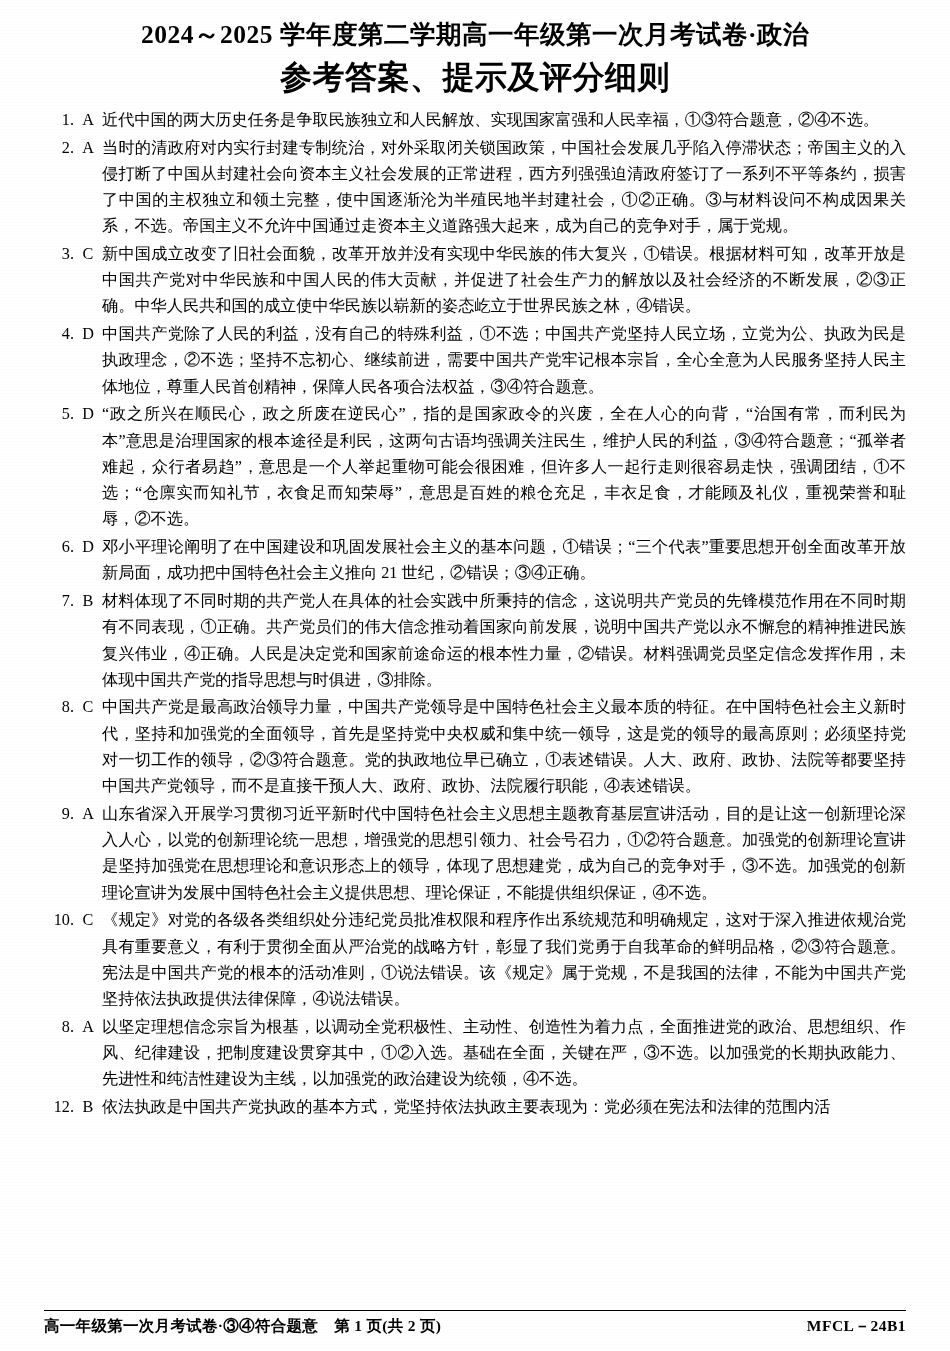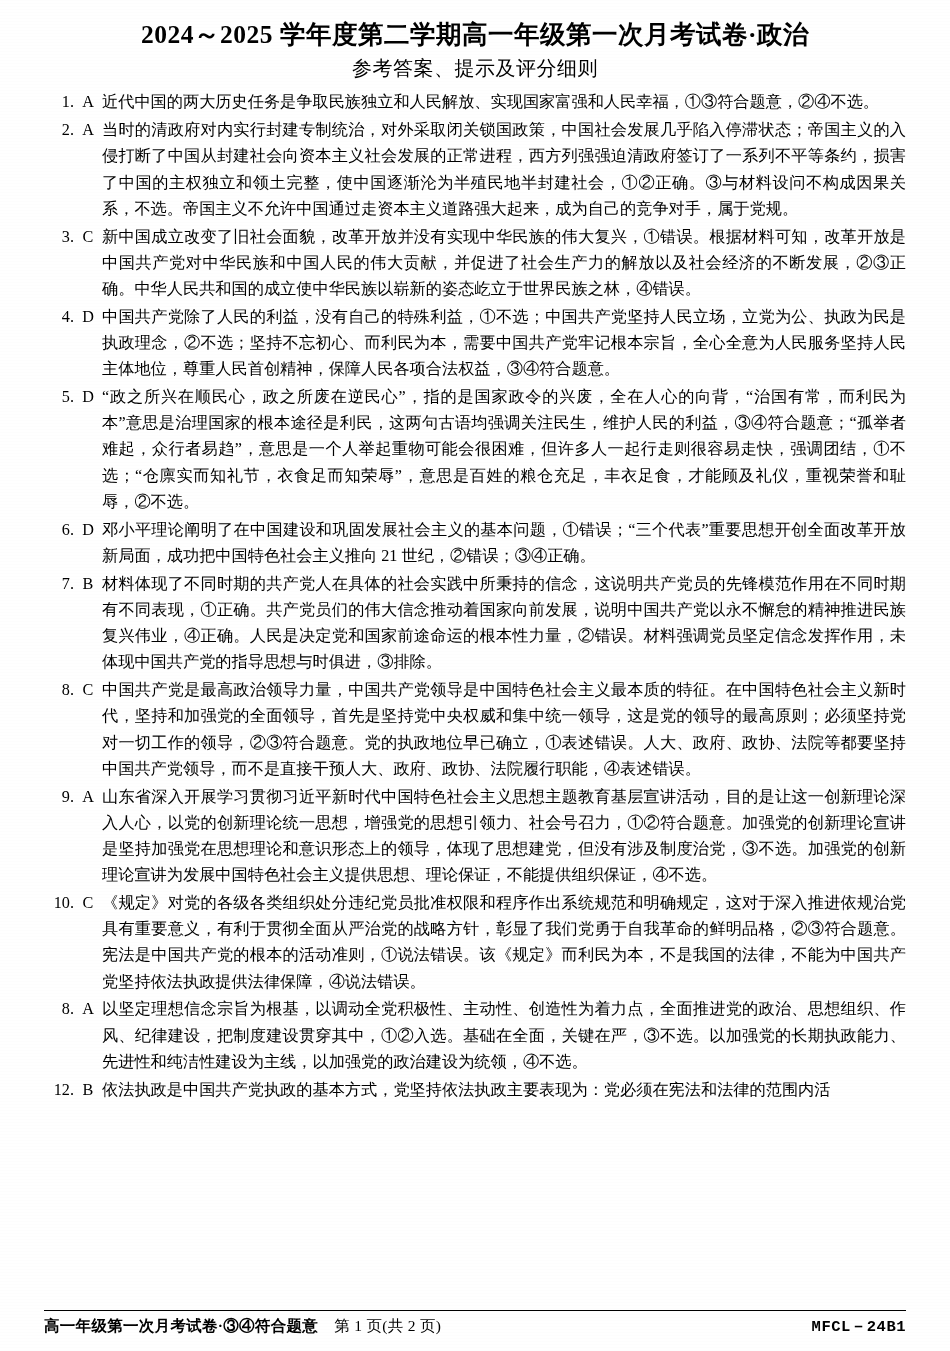--- a/index.html
+++ b/index.html
@@ -26,22 +26,22 @@
     text-align: center;
   }
   .title-main {
     font-size: 25.5px;
     font-weight: bold;
     letter-spacing: 0.5px;
     line-height: 1.35;
     white-space: nowrap;
   }
   .title-sub {
-    font-size: 20px;
-    font-weight: normal;
+    font-size: 32px;
+    font-weight: bold;
     letter-spacing: 0.5px;
     line-height: 1.45;
     margin-top: 2px;
   }
   .answers {
     margin-top: 6px;
   }
   .ans-item {
     display: flex;
     align-items: flex-start;
@@ -84,26 +84,26 @@
     align-items: baseline;
     justify-content: space-between;
     font-size: 15.5px;
     font-weight: bold;
   }
   .footer-left {
     white-space: nowrap;
     letter-spacing: 0.3px;
   }
   .footer-left .page-no {
-    font-weight: normal;
+    font-weight: bold;
     margin-left: 12px;
   }
   .footer-right {
     white-space: nowrap;
-    font-family: Liberation Mono, monospace;
+    font-family: Liberation Serif, serif;
     letter-spacing: 0.5px;
   }
   .noise-overlay {
     position: absolute;
     inset: 0;
     pointer-events: none;
     opacity: 0.035;
     background-image:
       repeating-linear-gradient(0deg, rgba(0,0,0,0.5) 0px, rgba(0,0,0,0) 1px, rgba(0,0,0,0) 3px);
   }
@@ -134,21 +134,21 @@
 
     <div class="ans-item">
       <div class="ans-num">3.</div>
       <div class="ans-letter">C</div>
       <div class="ans-text">新中国成立改变了旧社会面貌，改革开放并没有实现中华民族的伟大复兴，①错误。根据材料可知，改革开放是中国共产党对中华民族和中国人民的伟大贡献，并促进了社会生产力的解放以及社会经济的不断发展，②③正确。中华人民共和国的成立使中华民族以崭新的姿态屹立于世界民族之林，④错误。</div>
     </div>
 
     <div class="ans-item">
       <div class="ans-num">4.</div>
       <div class="ans-letter">D</div>
-      <div class="ans-text">中国共产党除了人民的利益，没有自己的特殊利益，①不选；中国共产党坚持人民立场，立党为公、执政为民是执政理念，②不选；坚持不忘初心、而利民为本，需要中国共产党牢记根本宗旨，全心全意为人民服务坚持人民主体地位，尊重人民首创精神，保障人民各项合法权益，③④符合题意。</div>
+      <div class="ans-text">中国共产党除了人民的利益，没有自己的特殊利益，①不选；中国共产党坚持人民立场，立党为公、执政为民是执政理念，②不选；坚持不忘初心、继续前进，需要中国共产党牢记根本宗旨，全心全意为人民服务坚持人民主体地位，尊重人民首创精神，保障人民各项合法权益，③④符合题意。</div>
     </div>
 
     <div class="ans-item">
       <div class="ans-num">5.</div>
       <div class="ans-letter">D</div>
       <div class="ans-text">“政之所兴在顺民心，政之所废在逆民心”，指的是国家政令的兴废，全在人心的向背，“治国有常，而利民为本”意思是治理国家的根本途径是利民，这两句古语均强调关注民生，维护人民的利益，③④符合题意；“孤举者难起，众行者易趋”，意思是一个人举起重物可能会很困难，但许多人一起行走则很容易走快，强调团结，①不选；“仓廪实而知礼节，衣食足而知荣辱”，意思是百姓的粮仓充足，丰衣足食，才能顾及礼仪，重视荣誉和耻辱，②不选。</div>
     </div>
 
     <div class="ans-item">
       <div class="ans-num">6.</div>
@@ -164,27 +164,27 @@
 
     <div class="ans-item">
       <div class="ans-num">8.</div>
       <div class="ans-letter">C</div>
       <div class="ans-text">中国共产党是最高政治领导力量，中国共产党领导是中国特色社会主义最本质的特征。在中国特色社会主义新时代，坚持和加强党的全面领导，首先是坚持党中央权威和集中统一领导，这是党的领导的最高原则；必须坚持党对一切工作的领导，②③符合题意。党的执政地位早已确立，①表述错误。人大、政府、政协、法院等都要坚持中国共产党领导，而不是直接干预人大、政府、政协、法院履行职能，④表述错误。</div>
     </div>
 
     <div class="ans-item">
       <div class="ans-num">9.</div>
       <div class="ans-letter">A</div>
-      <div class="ans-text">山东省深入开展学习贯彻习近平新时代中国特色社会主义思想主题教育基层宣讲活动，目的是让这一创新理论深入人心，以党的创新理论统一思想，增强党的思想引领力、社会号召力，①②符合题意。加强党的创新理论宣讲是坚持加强党在思想理论和意识形态上的领导，体现了思想建党，但没有涉及制度治党，③不选。加强党的创新理论宣讲为发展中国特色社会主义提供思想、理论保证，不能提供组织保证，④不选。</div>
+      <div class="ans-text">山东省深入开展学习贯彻习近平新时代中国特色社会主义思想主题教育基层宣讲活动，目的是让这一创新理论深入人心，以党的创新理论统一思想，增强党的思想引领力、社会号召力，①②符合题意。加强党的创新理论宣讲是坚持加强党在思想理论和意识形态上的领导，体现了思想建党，成为自己的竞争对手，③不选。加强党的创新理论宣讲为发展中国特色社会主义提供思想、理论保证，不能提供组织保证，④不选。</div>
     </div>
 
     <div class="ans-item">
       <div class="ans-num">10.</div>
       <div class="ans-letter">C</div>
-      <div class="ans-text">《规定》对党的各级各类组织处分违纪党员批准权限和程序作出系统规范和明确规定，这对于深入推进依规治党具有重要意义，有利于贯彻全面从严治党的战略方针，彰显了我们党勇于自我革命的鲜明品格，②③符合题意。宪法是中国共产党的根本的活动准则，①说法错误。该《规定》而利民为本，不是我国的法律，不能为中国共产党坚持依法执政提供法律保障，④说法错误。</div>
+      <div class="ans-text">《规定》对党的各级各类组织处分违纪党员批准权限和程序作出系统规范和明确规定，这对于深入推进依规治党具有重要意义，有利于贯彻全面从严治党的战略方针，彰显了我们党勇于自我革命的鲜明品格，②③符合题意。宪法是中国共产党的根本的活动准则，①说法错误。该《规定》属于党规，不是我国的法律，不能为中国共产党坚持依法执政提供法律保障，④说法错误。</div>
     </div>
 
     <div class="ans-item">
       <div class="ans-num">8.</div>
       <div class="ans-letter">A</div>
       <div class="ans-text">以坚定理想信念宗旨为根基，以调动全党积极性、主动性、创造性为着力点，全面推进党的政治、思想组织、作风、纪律建设，把制度建设贯穿其中，①②入选。基础在全面，关键在严，③不选。以加强党的长期执政能力、先进性和纯洁性建设为主线，以加强党的政治建设为统领，④不选。</div>
     </div>
 
     <div class="ans-item">
       <div class="ans-num">12.</div>

